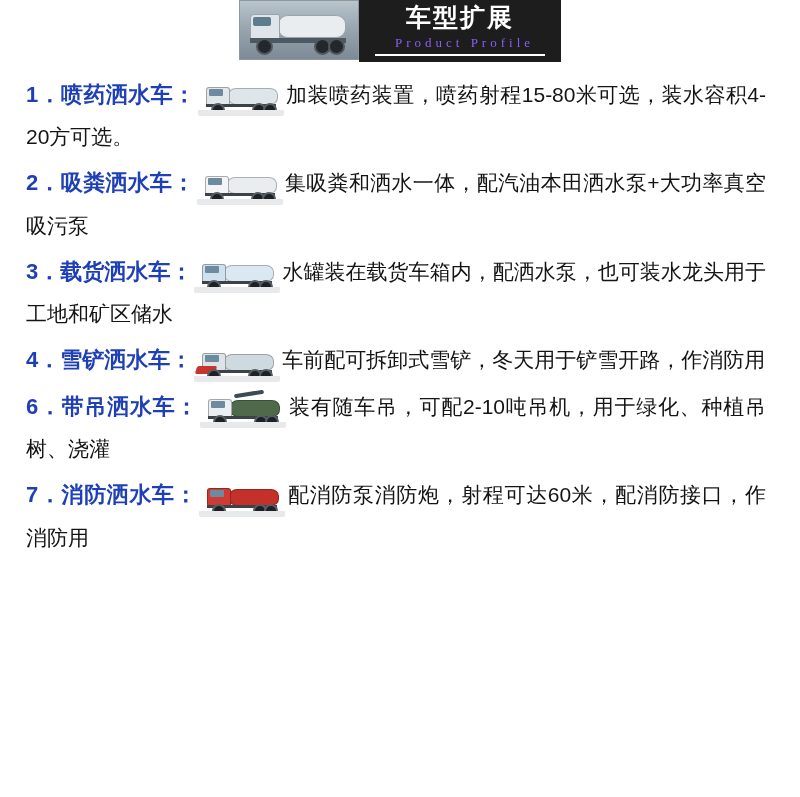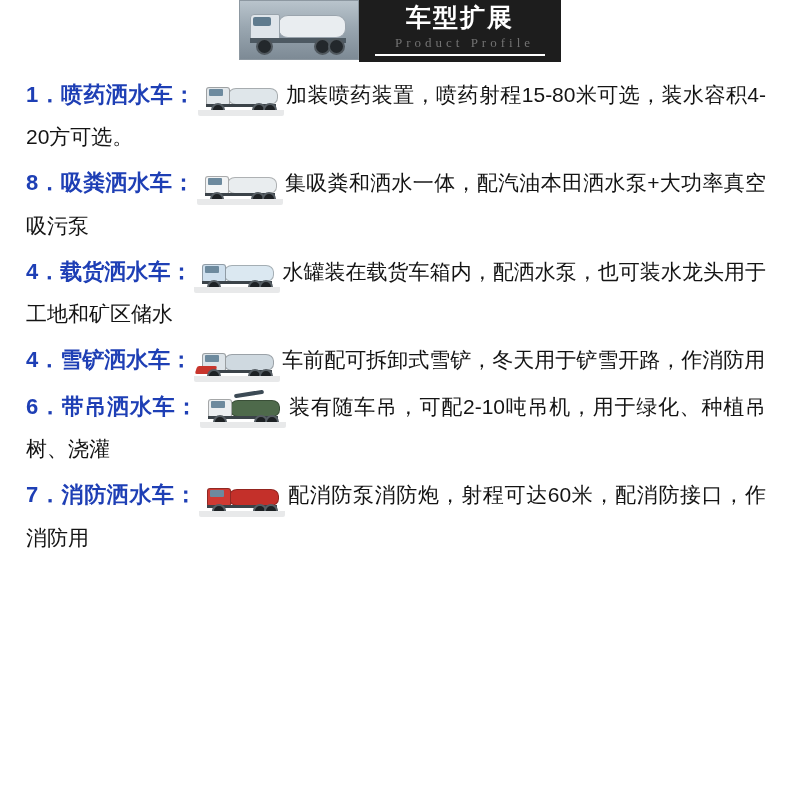--- a/index.html
+++ b/index.html
@@ -94,21 +94,21 @@
     font-size: 25px;
     font-weight: bold;
     letter-spacing: 2px;
     line-height: 1.1;
     color: #ffffff;
   }
   .banner-title .en {
     margin-top: 3px;
     font-size: 13px;
     letter-spacing: 4px;
-    color: #737373;
+    color: #8b5cf6;
     font-family: "Liberation Serif", serif;
     margin-left: 9px;
   }
   .banner-title .rule {
     margin-top: 3px;
     width: 100%;
     height: 2px;
     background: #ffffff;
   }
 
@@ -241,34 +241,34 @@
           <span class="glass"></span>
           <span class="frame"></span>
           <span class="wh a"></span>
           <span class="wh b"></span>
           <span class="wh c"></span>
           <span class="ground"></span>
         </span></span><span class="desc">加装喷药装置，喷药射程15-80米可选，装水容积4-20方可选。</span>
   </div>
 
   <div class="item">
-    <span class="label">8．吸粪洒水车：</span><span class="thumb"><span class="mt">
+    <span class="label">2．吸粪洒水车：</span><span class="thumb"><span class="mt">
           <span class="body" style="background:#e9edef"></span>
           <span class="cab" style="background:#f2f4f5"></span>
           <span class="glass"></span>
           <span class="frame"></span>
           <span class="wh a"></span>
           <span class="wh b"></span>
           <span class="wh c"></span>
           <span class="ground"></span>
         </span></span><span class="desc">集吸粪和洒水一体，配汽油本田洒水泵+大功率真空吸污泵</span>
   </div>
 
   <div class="item">
-    <span class="label">4．载货洒水车：</span><span class="thumb"><span class="mt">
+    <span class="label">3．载货洒水车：</span><span class="thumb"><span class="mt">
           <span class="body" style="background:#dbe8f1"></span>
           <span class="cab" style="background:#cfe0ee"></span>
           <span class="glass"></span>
           <span class="frame"></span>
           <span class="wh a"></span>
           <span class="wh b"></span>
           <span class="wh c"></span>
           <span class="ground"></span>
         </span></span><span class="desc">水罐装在载货车箱内，配洒水泵，也可装水龙头用于工地和矿区储水</span>
   </div>

